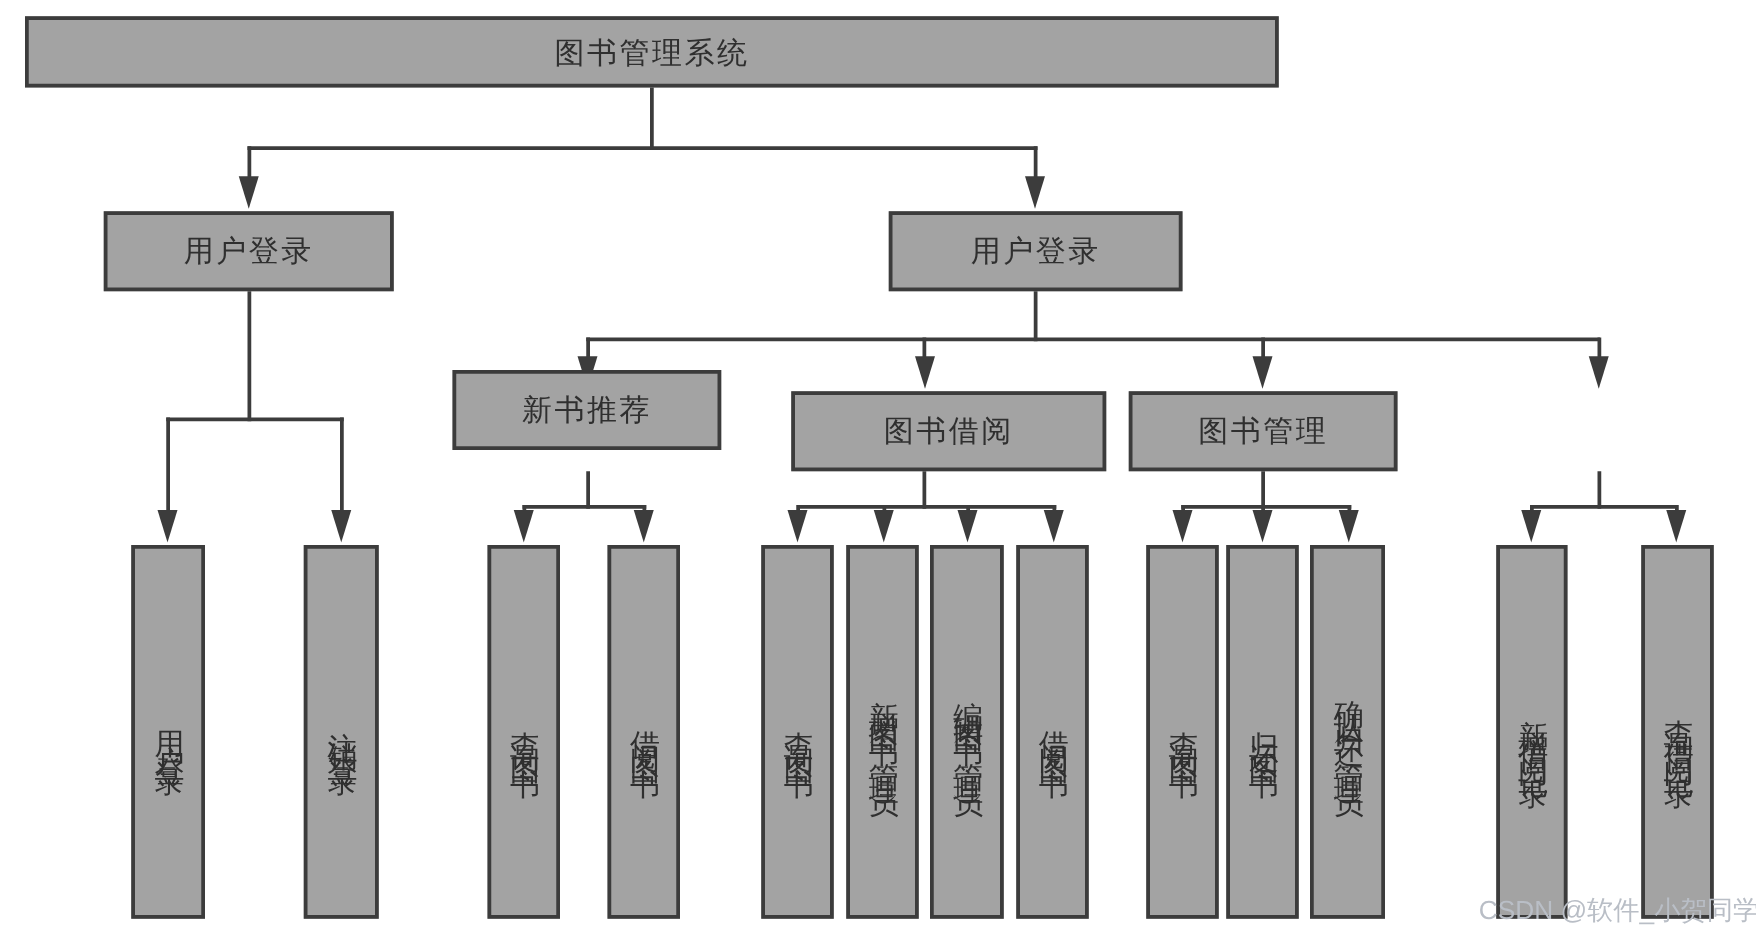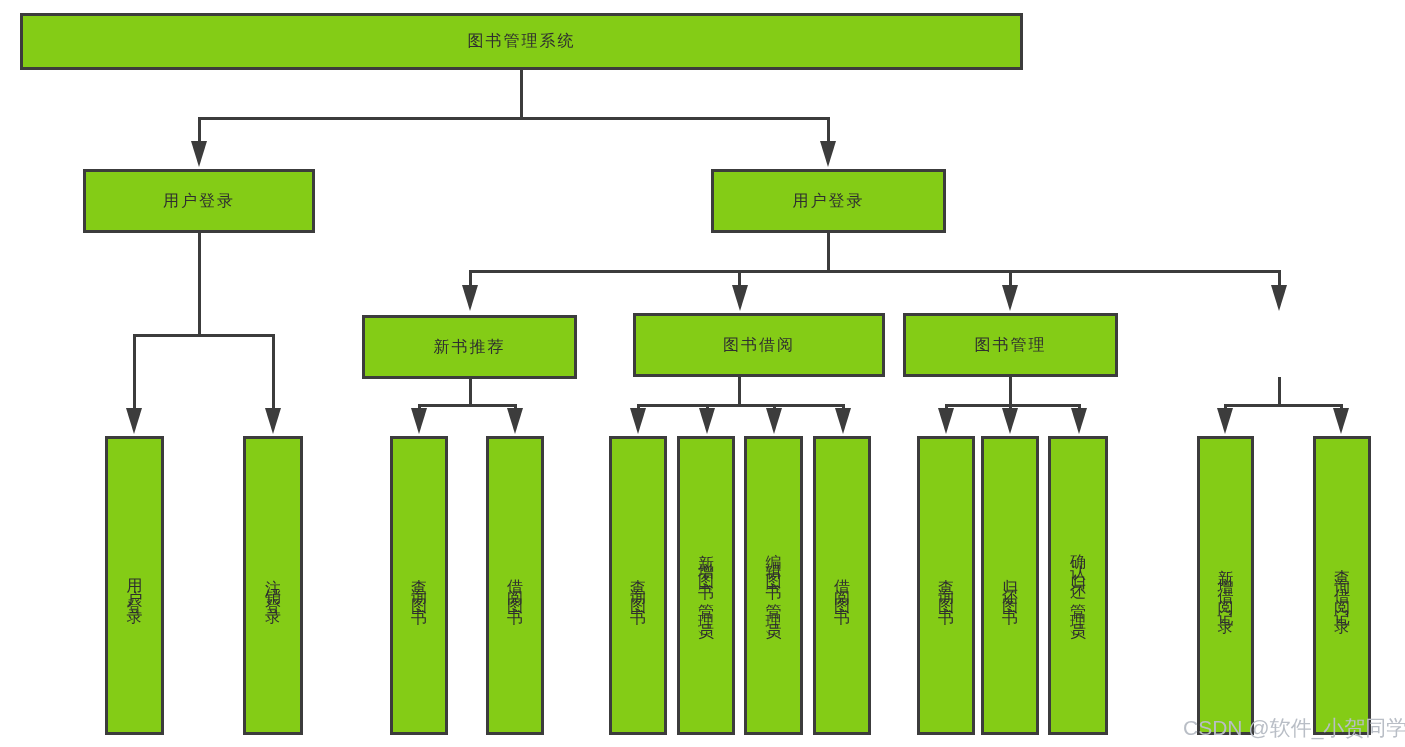--- a/index.html
+++ b/index.html
@@ -1,19 +1,19 @@
 <!DOCTYPE html>
 <html style="--line: #3c3c3c; --text: #2f2f2f; --watermark: #b9bec6; --background: #ffffff;"><head>
 <meta charset="utf-8">
 <style>
   *{margin:0;padding:0;box-sizing:border-box}
   html,body{background:#fff}
   body{font-family:"Liberation Sans","DejaVu Sans",sans-serif}
   .stage{position:relative;width:1405px;height:747px;background:var(--background,#ffffff);overflow:hidden}
-  .box{position:absolute;border:3px solid var(--line,#3c3c3c);background:#84cc16;display:flex;align-items:center;justify-content:center;color:var(--text,#2f2f2f);font-size:16px;text-align:left}
+  .box{position:absolute;border:3px solid var(--line,#3c3c3c);background:#a3a3a3;display:flex;align-items:center;justify-content:center;color:var(--text,#2f2f2f);font-size:24px;text-align:left}
   .vbox .lbl{writing-mode:vertical-rl;text-orientation:mixed;letter-spacing:10px;line-height:1;white-space:nowrap}
   .hbox .lbl{letter-spacing:2px;white-space:nowrap}
   .ln{position:absolute;background:var(--line,#3c3c3c)}
   .ah{position:absolute;width:0;height:0;border-left:8px solid transparent;border-right:8px solid transparent;border-top:26px solid var(--line,#3c3c3c)}
   .wm{position:absolute;left:1183px;top:714px;color:var(--watermark,#b9bec6);font-size:21px;white-space:nowrap}
 </style>
 </head>
 <body>
 
 <div class="stage">
@@ -47,21 +47,21 @@
   <div class="ln" style="left:469px;top:270px;width:811px;height:3px"></div>
   <div class="ln" style="left:469px;top:270px;width:3px;height:20px"></div>
   <div class="ah" style="left:462px;top:285px"></div>
   <div class="ln" style="left:738px;top:270px;width:3px;height:20px"></div>
   <div class="ah" style="left:732px;top:285px"></div>
   <div class="ln" style="left:1009px;top:270px;width:3px;height:20px"></div>
   <div class="ah" style="left:1002px;top:285px"></div>
   <div class="ln" style="left:1278px;top:270px;width:3px;height:20px"></div>
   <div class="ah" style="left:1271px;top:285px"></div>
 
-  <div class="box hbox" style="left:362px;top:315px;width:215px;height:64px">
+  <div class="box hbox" style="left:362px;top:296px;width:215px;height:64px">
     <span class="lbl">新书推荐</span>
   </div>
   <div class="box hbox" style="left:633px;top:313px;width:252px;height:64px">
     <span class="lbl">图书借阅</span>
   </div>
   <div class="box hbox" style="left:903px;top:313px;width:215px;height:64px">
     <span class="lbl">图书管理</span>
   </div>
 
   <div class="ln" style="left:469px;top:377px;width:3px;height:30px"></div>

